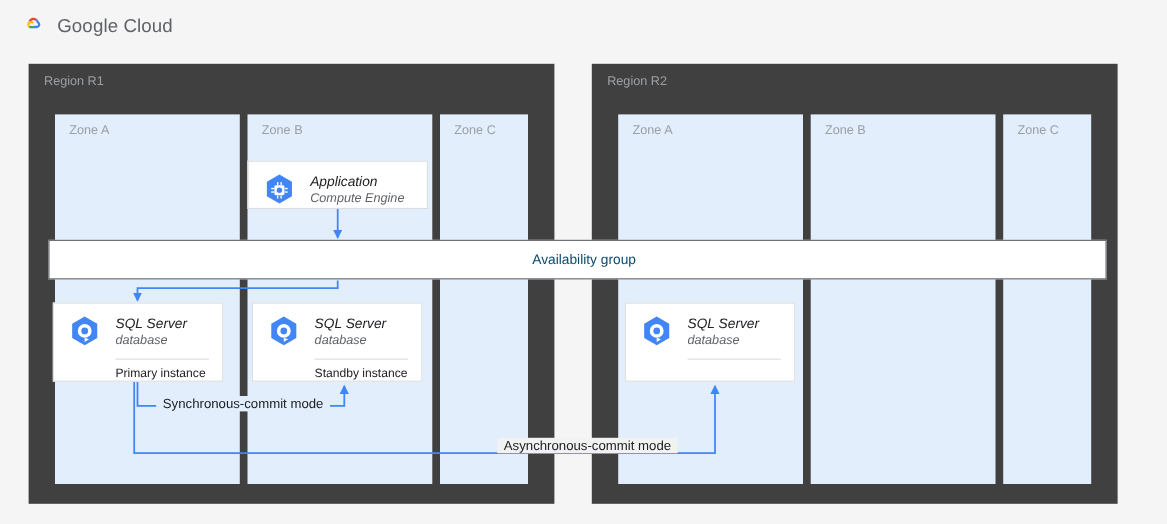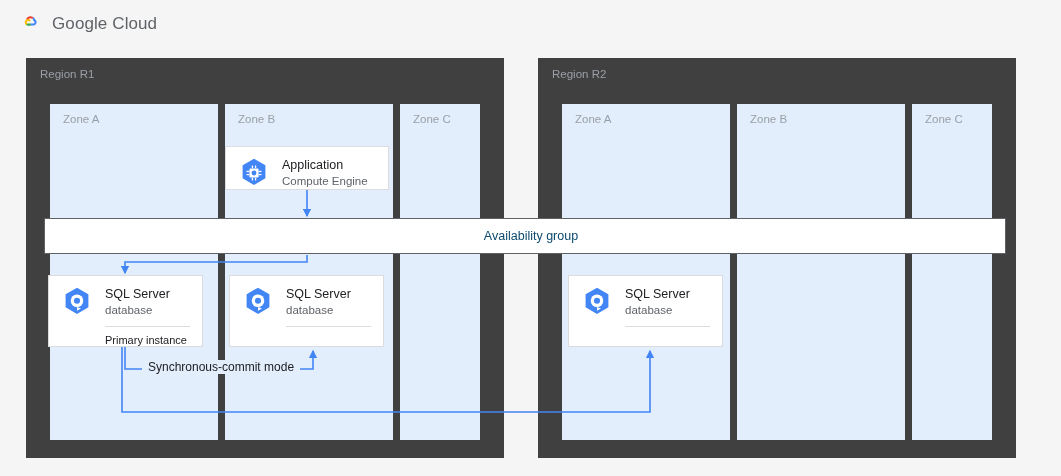--- a/index.html
+++ b/index.html
@@ -85,21 +85,21 @@
     border: 1px solid #dadce0;
     box-sizing: border-box;
     z-index: 6;
   }
   .node-row {
     display: flex;
     align-items: center;
     padding: 9px 10px 6px 11px;
   }
   .node-icon { width: 34px; height: 34px; flex: 0 0 auto; }
-  .node-text { margin-left: 11px; line-height: 1.22; }
+  .node-text { margin-left: 11px; line-height: 1.22; font-style: italic; }
   .node-title {
     font-size: 12.5px;
     color: #202124;
     white-space: nowrap;
   }
   .node-sub {
     font-size: 11.5px;
     color: #5f6368;
     white-space: nowrap;
   }
@@ -274,33 +274,35 @@
         <circle cx="20" cy="18.6" r="7.4" fill="#ffffff"></circle>
         <circle cx="20" cy="18.6" r="3.6" fill="#4285F4"></circle>
         <path d="M20 26 L20 30.4 L24.6 27.6 Z" fill="#ffffff"></path>
       </svg>
       <div class="node-text">
         <div class="node-title">SQL Server</div>
         <div class="node-sub">database</div>
       </div>
     </div>
     <div class="node-divider"></div>
+    <div class="node-footer">Standby instance</div>
   </div>
 
   <div class="node" id="node-db-secondary">
     <div class="node-row">
       <svg class="node-icon" viewBox="0 0 40 40">
         <path d="M20 3.2 L33.4 10.9 L33.4 26.3 L20 34 L6.6 26.3 L6.6 10.9 Z" fill="#4285F4"></path>
         <circle cx="20" cy="18.6" r="7.4" fill="#ffffff"></circle>
         <circle cx="20" cy="18.6" r="3.6" fill="#4285F4"></circle>
         <path d="M20 26 L20 30.4 L24.6 27.6 Z" fill="#ffffff"></path>
       </svg>
       <div class="node-text">
         <div class="node-title">SQL Server</div>
         <div class="node-sub">database</div>
       </div>
     </div>
     <div class="node-divider"></div>
   </div>
 
   <div class="edge-label" id="label-sync">Synchronous-commit mode</div>
+  <div class="edge-label" id="label-async">Asynchronous-commit mode</div>
 
 </div>
 
 </body></html>

